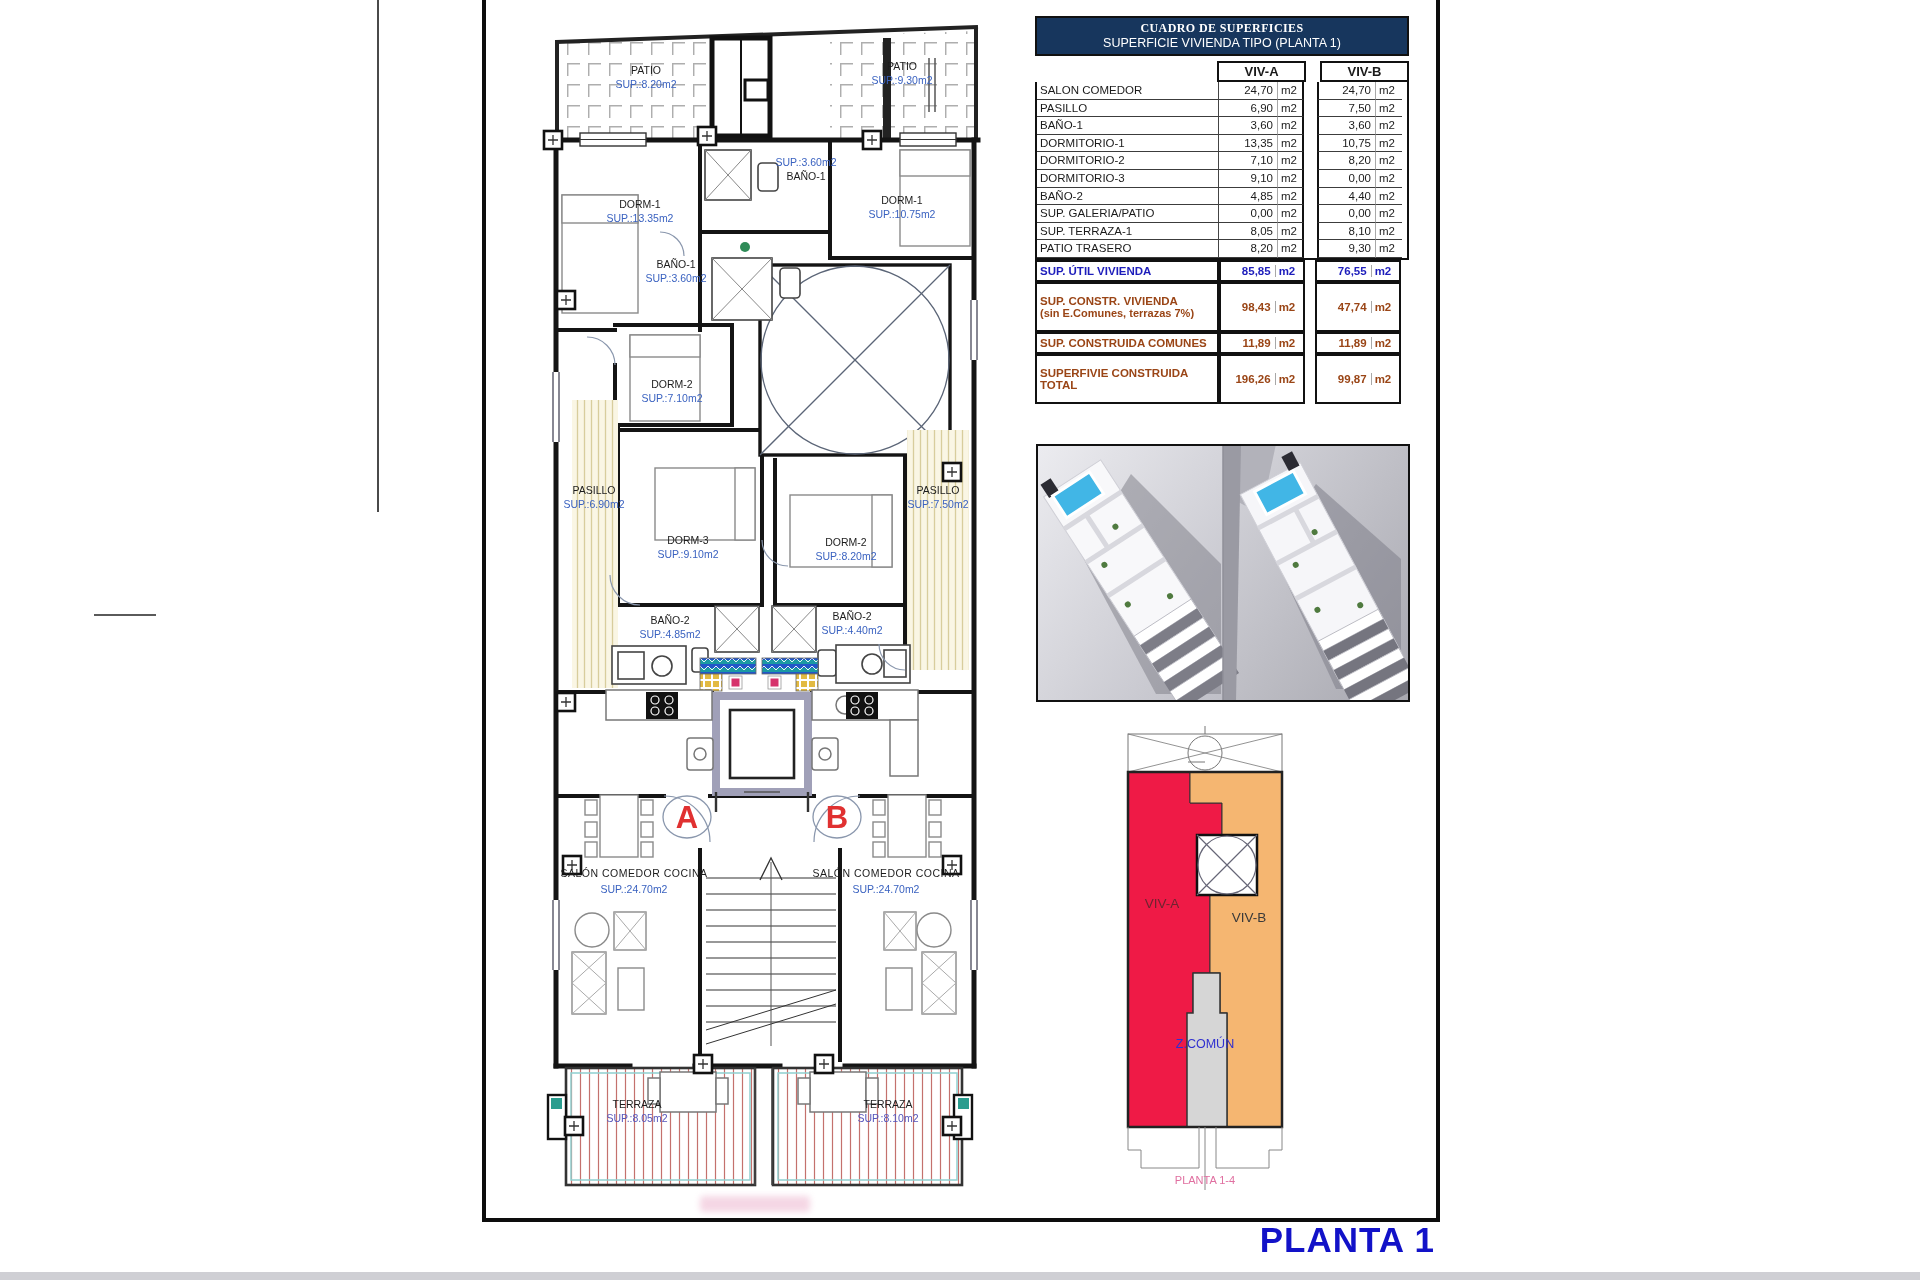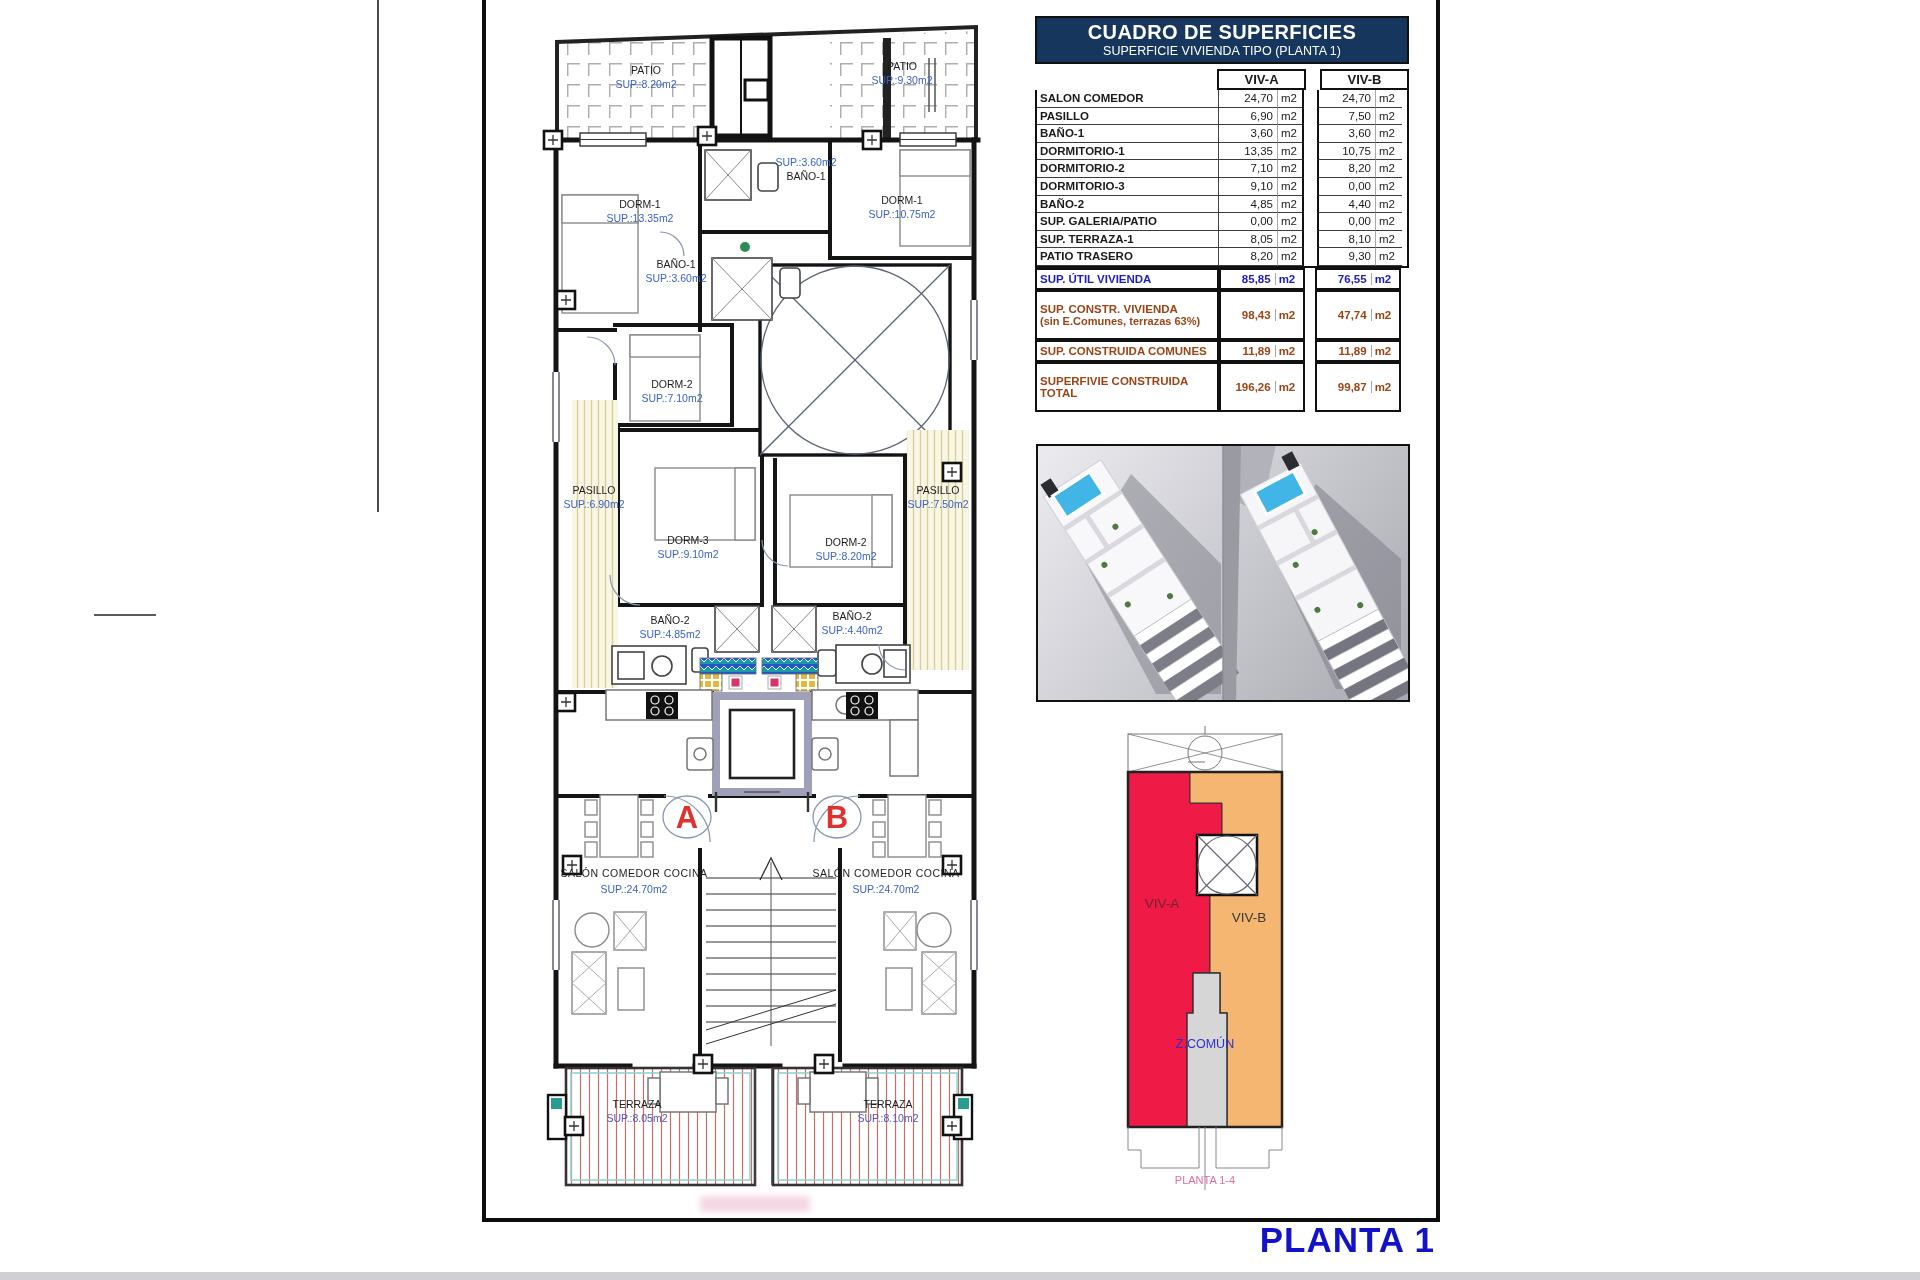--- a/index.html
+++ b/index.html
@@ -8,30 +8,30 @@
   .abs{position:absolute;}
   
   #frame{left:482px;top:-8px;width:950px;height:1222px;border:4px solid #0d0d0d;}
   #leftline{left:377px;top:0;width:2px;height:512px;background:#4a4a4a;}
   #lefttick{left:94px;top:614px;width:62px;height:2px;background:#5a5a5a;}
   #bottomstrip{left:0;top:1272px;width:1920px;height:8px;background:#cfcfd4;}
   #watermark{left:700px;top:1196px;width:110px;height:16px;background:#e9a7c5;opacity:.45;filter:blur(3px);border-radius:4px;}
   
   #table{left:1035px;top:16px;width:374px;font-size:11.5px;color:#1a1a1a;}
   #ttitle{border:2px solid #111;background:#17365d;color:#fff;text-align:center;padding:3px 0 4px 0;}
-  #ttitle .t1{font-size:20px;font-weight:bold;letter-spacing:.4px;}
+  #ttitle .t1{font-size:12px;font-weight:bold;letter-spacing:.4px;font-family:Liberation Serif, serif;}
   #ttitle .t2{font-size:12.5px;font-weight:normal;}
   .thead{display:flex;margin-top:5px;font-weight:bold;font-size:13px;}
   .th-sp{width:184px;}
   .th-a,.th-b{width:86px;border:2px solid #111;text-align:center;padding:1px 0;}
   .th-gap{width:14px;}
   .tgrid{border-left:2px solid #111;border-right:2px solid #111;border-bottom:2px solid #111;width:370px;}
   .trow{display:flex;height:17.6px;line-height:17.6px;}
   .trow>div{border-bottom:1px solid #3c3c3c;}
-  .tl{width:182px;padding-left:3px;box-sizing:border-box;border-right:1px solid #444;font-weight:bold;}
+  .tl{width:182px;padding-left:3px;box-sizing:border-box;border-right:1px solid #444;}
   .tva,.tvb{width:58px;text-align:right;padding-right:4px;box-sizing:border-box;}
   .tu{width:27px;padding-left:3px;border-left:1px solid #a8a8a8;border-right:2px solid #111;box-sizing:border-box;}
   .tgap{width:13px;border-bottom:none !important;}
   .tvb{border-left:2px solid #111;box-sizing:border-box;}
   .tu2{width:27px;padding-left:3px;border-left:1px solid #a8a8a8;box-sizing:border-box;}
   .sumrow{display:flex;margin-top:0;font-weight:bold;}
   .sl{width:184px;border:2px solid #111;box-sizing:border-box;padding:2px 0 2px 3px;display:flex;flex-direction:column;justify-content:center;}
   .sv{width:86px;border:2px solid #111;box-sizing:border-box;display:flex;align-items:center;margin-left:0;}
   .sv .n{width:55px;text-align:right;padding-right:4px;}
   .sv .u{width:27px;border-left:1px solid #a8a8a8;padding-left:3px;}
@@ -476,21 +476,21 @@
       <div class="sgap"></div>
       <div class="sv h22 blue">
           <span class="n">76,55</span>
           <span class="u">m2</span>
         </div>
     </div>
 
     <div class="sumrow">
       <div class="sl h40 brown">
           <span>SUP. CONSTR. VIVIENDA</span>
-          <span style="font-weight:bold;font-size:11px">(sin E.Comunes, terrazas 63%)</span>
+          <span style="font-weight:bold;font-size:11px">(sin E.Comunes, terrazas 7%)</span>
         </div>
       <div class="sv h40 brown">
           <span class="n">98,43</span>
           <span class="u">m2</span>
         </div>
       <div class="sgap"></div>
       <div class="sv h40 brown">
           <span class="n">47,74</span>
           <span class="u">m2</span>
         </div>

